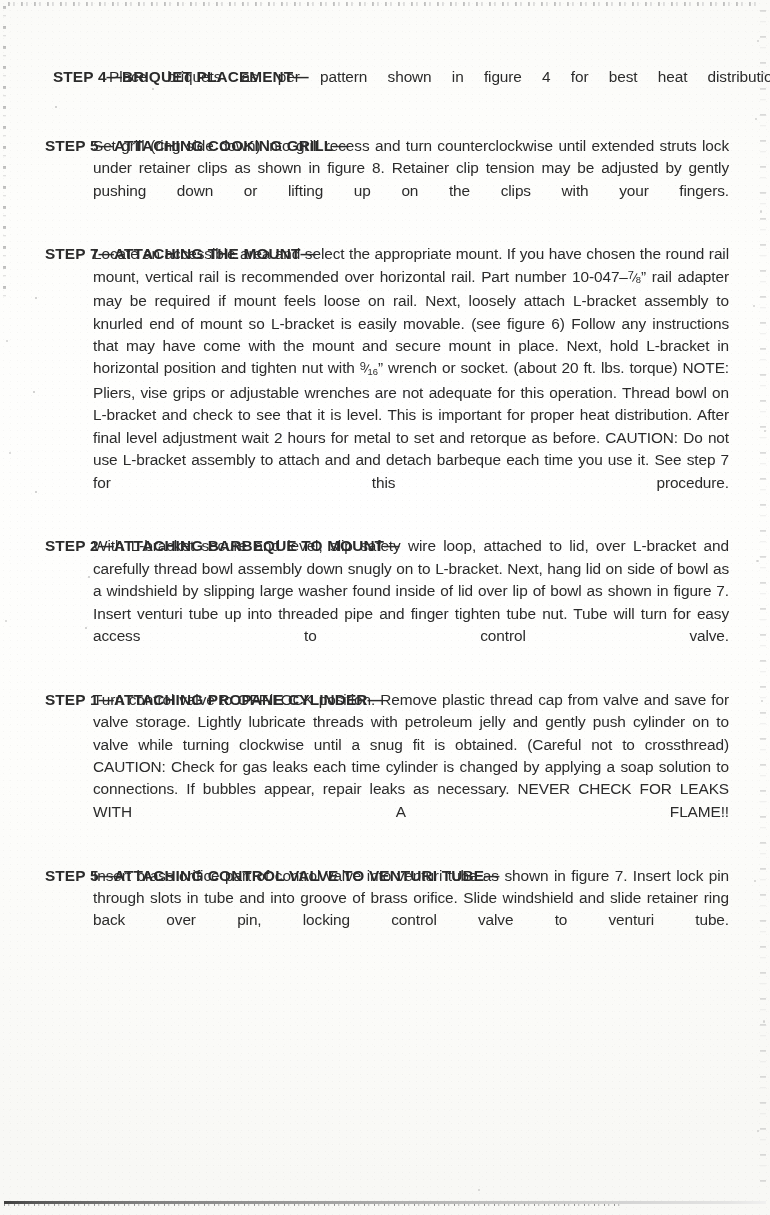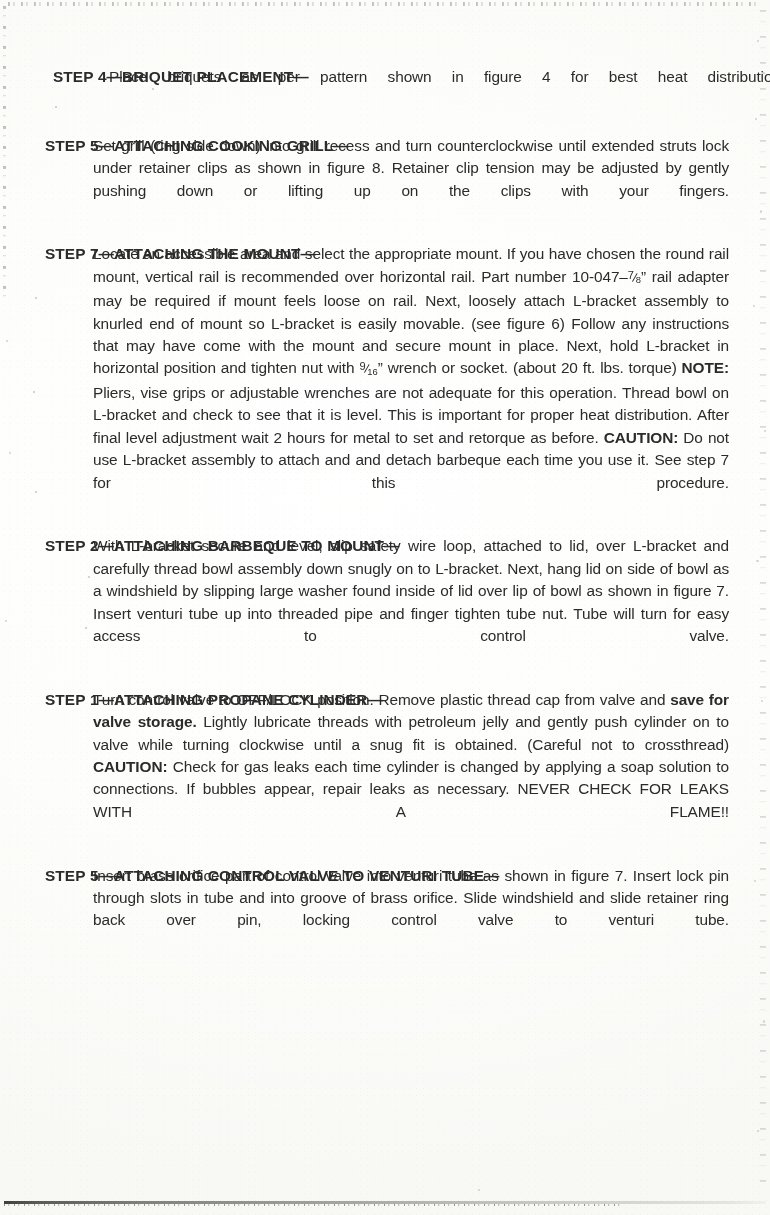--- a/index.html
+++ b/index.html
@@ -129,21 +129,21 @@
   .step-body {
     display: block;
   }
   
   .step-body::after {
     content: "";
     display: inline-block;
     width: 100%;
   }
 
-  b, .b { font-weight: bold; }
+  b, .b { font-weight: normal; }
 
   
   .frac {
     display: inline-block;
     position: relative;
     font-size: .78em;
     vertical-align: baseline;
     white-space: nowrap;
     letter-spacing: 0;
   }

